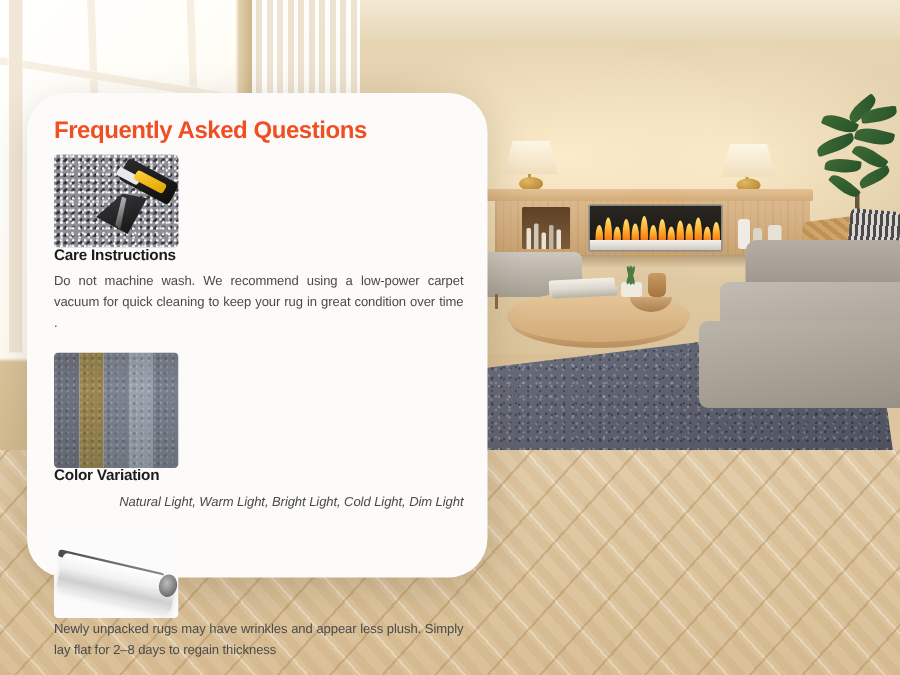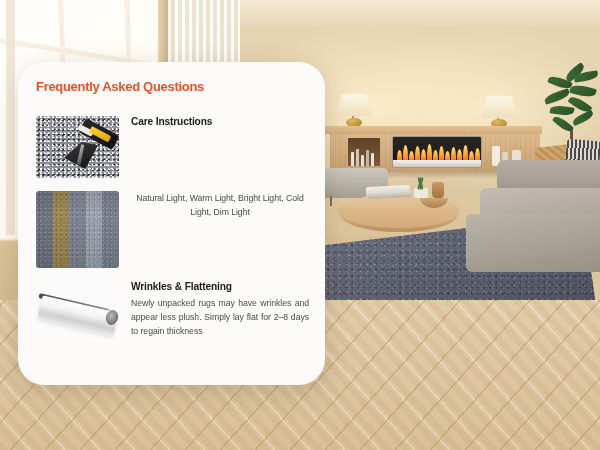--- a/index.html
+++ b/index.html
@@ -227,43 +227,43 @@
   
   .card {
     position:absolute; left:18px; top:62px; width:307px; height:323px;
     background:#fcfbf9;
     border-radius:26px;
     box-shadow:0 6px 26px rgba(70,55,35,.18);
     padding:18px 16px 14px 18px;
   }
   .card-title {
     color:#f04e23;
-    font-size:13px;
+    font-size:16px;
     font-weight:bold;
     letter-spacing:-0.3px;
     line-height:1;
-    margin-bottom:23px;
+    margin-bottom:7px;
     white-space:nowrap;
   }
-  .faq-item { display:flex; gap:12px; margin-bottom:13px; }
+  .faq-item { display:flex; gap:0; margin-bottom:13px;flex-direction:column; }
   .faq-item:last-child { margin-bottom:0; }
   .thumb { flex:0 0 auto; width:83px; border-radius:3px; overflow:hidden; position:relative; }
   .t1 { height:62px; }
   .t2 { height:77px; }
   .t3 { height:58px; }
   .faq-body { flex:1 1 auto; min-width:0; }
   .faq-h {
     font-size:10.2px; font-weight:bold; color:#1b1b1b;
     margin-bottom:2px; letter-spacing:-.15px; line-height:1.25;
   }
   .faq-p {
     font-size:8.7px; color:#4a4a4a; line-height:1.62;
     text-align:justify; letter-spacing:-.05px;
   }
-  .faq-p.second { text-align:center; }
+  .faq-p.second { text-align:right;font-style:italic; }
 
   
   .carpet-bg { position:absolute; inset:0;
     background-color:#8e8e96;
     background-image:
       radial-gradient(circle at 20% 30%, #ffffff 0 .7px, transparent 1.1px),
       radial-gradient(circle at 60% 70%, #2a2a30 0 .8px, transparent 1.2px),
       radial-gradient(circle at 85% 20%, #e3e3e7 0 .7px, transparent 1.1px),
       radial-gradient(circle at 40% 90%, #3a3a42 0 .8px, transparent 1.2px),
       radial-gradient(circle at 75% 50%, #ffffff 0 .6px, transparent 1px);
@@ -438,46 +438,47 @@
       <div class="thumb t1">
         <div class="carpet-bg"></div>
         <div class="wand"></div>
         <div class="wand-w"></div>
         <div class="wand-y"></div>
         <div class="nozzle"></div>
         <div class="nozzle-hi"></div>
       </div>
       <div class="faq-body">
         <div class="faq-h">Care Instructions</div>
+        <div class="faq-p">Do not machine wash. We recommend using a low-power carpet vacuum for quick cleaning to keep your rug in great condition over time .</div>
       </div>
     </div>
 
     <div class="faq-item">
       <div class="thumb t2">
         <div class="stripes">
           <i style="background-color:#6E7380;"></i>
           <i style="background-color:#9A8650;"></i>
           <i style="background-color:#7D8491;"></i>
           <i style="background-color:#9AA3AE;"></i>
           <i style="background-color:#79808D;"></i>
           <div class="edge-sh"></div>
         </div>
       </div>
       <div class="faq-body">
+        <div class="faq-h">Color Variation</div>
         <div class="faq-p second">Natural Light, Warm Light, Bright Light, Cold Light, Dim Light</div>
       </div>
     </div>
 
     <div class="faq-item">
       <div class="thumb t3">
         <div class="roll-bg"></div>
         <div class="roll-dark"></div>
         <div class="roll"></div>
         <div class="roll-end"></div>
       </div>
       <div class="faq-body">
-        <div class="faq-h">Wrinkles &amp; Flattening</div>
         <div class="faq-p">Newly unpacked rugs may have wrinkles and appear less plush. Simply lay flat for 2–8 days to regain thickness</div>
       </div>
     </div>
 
   </div>
 </div>
 
 </body></html>

